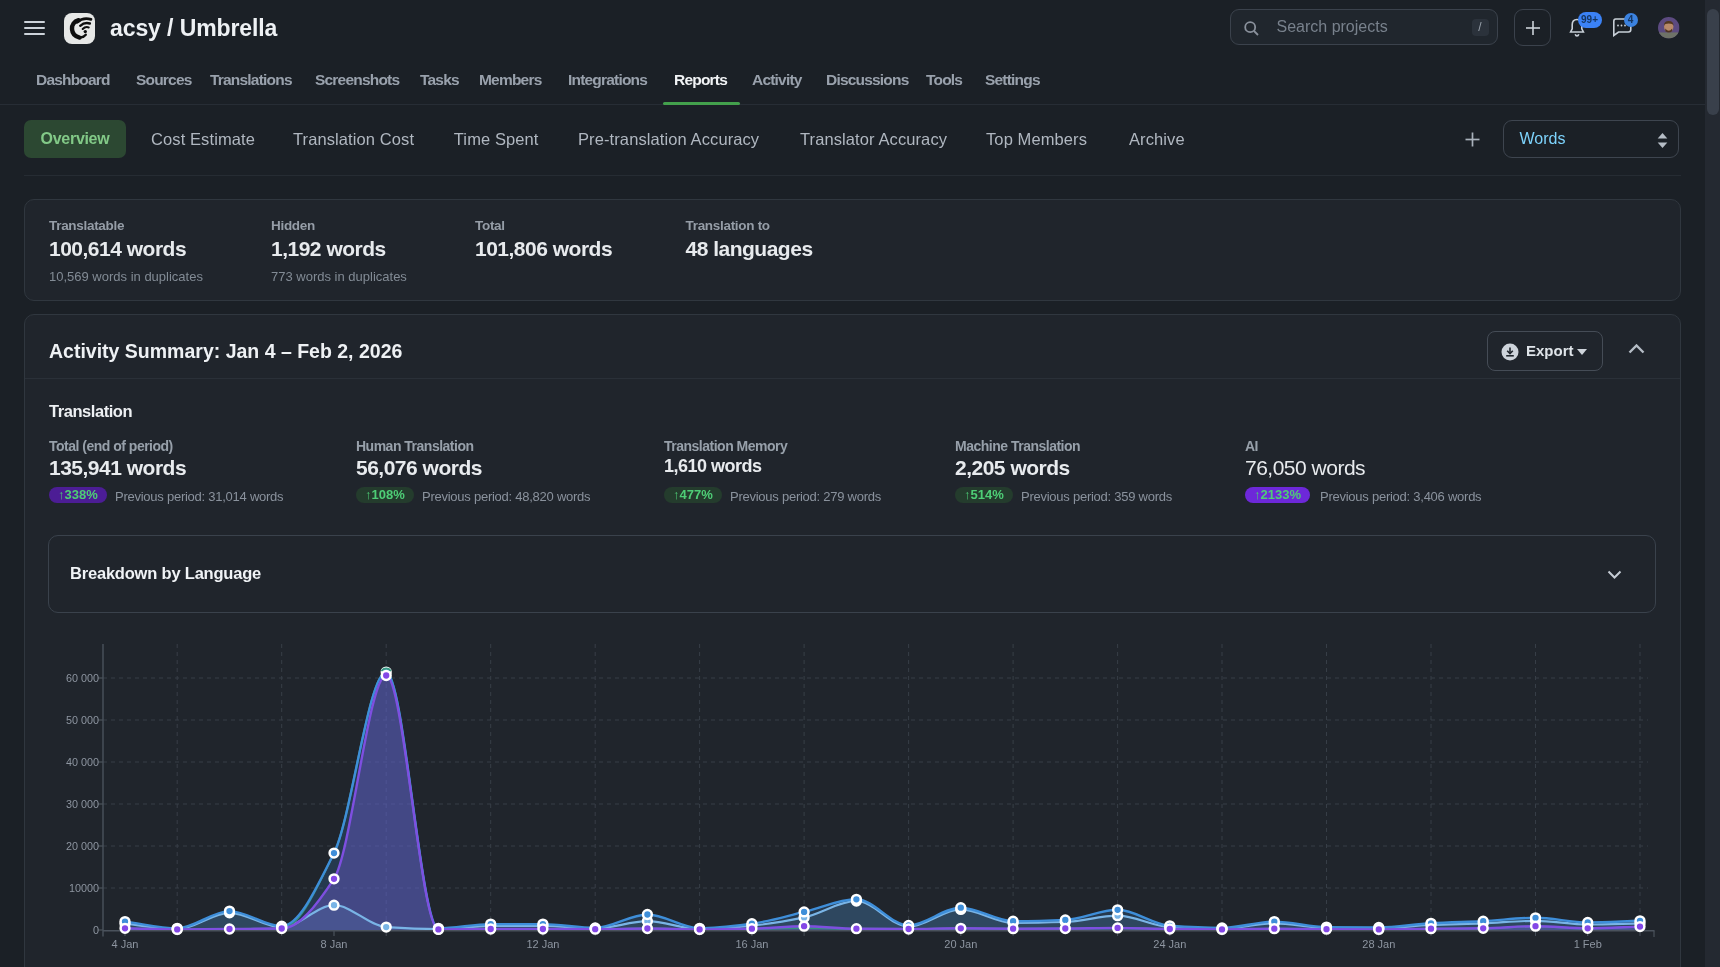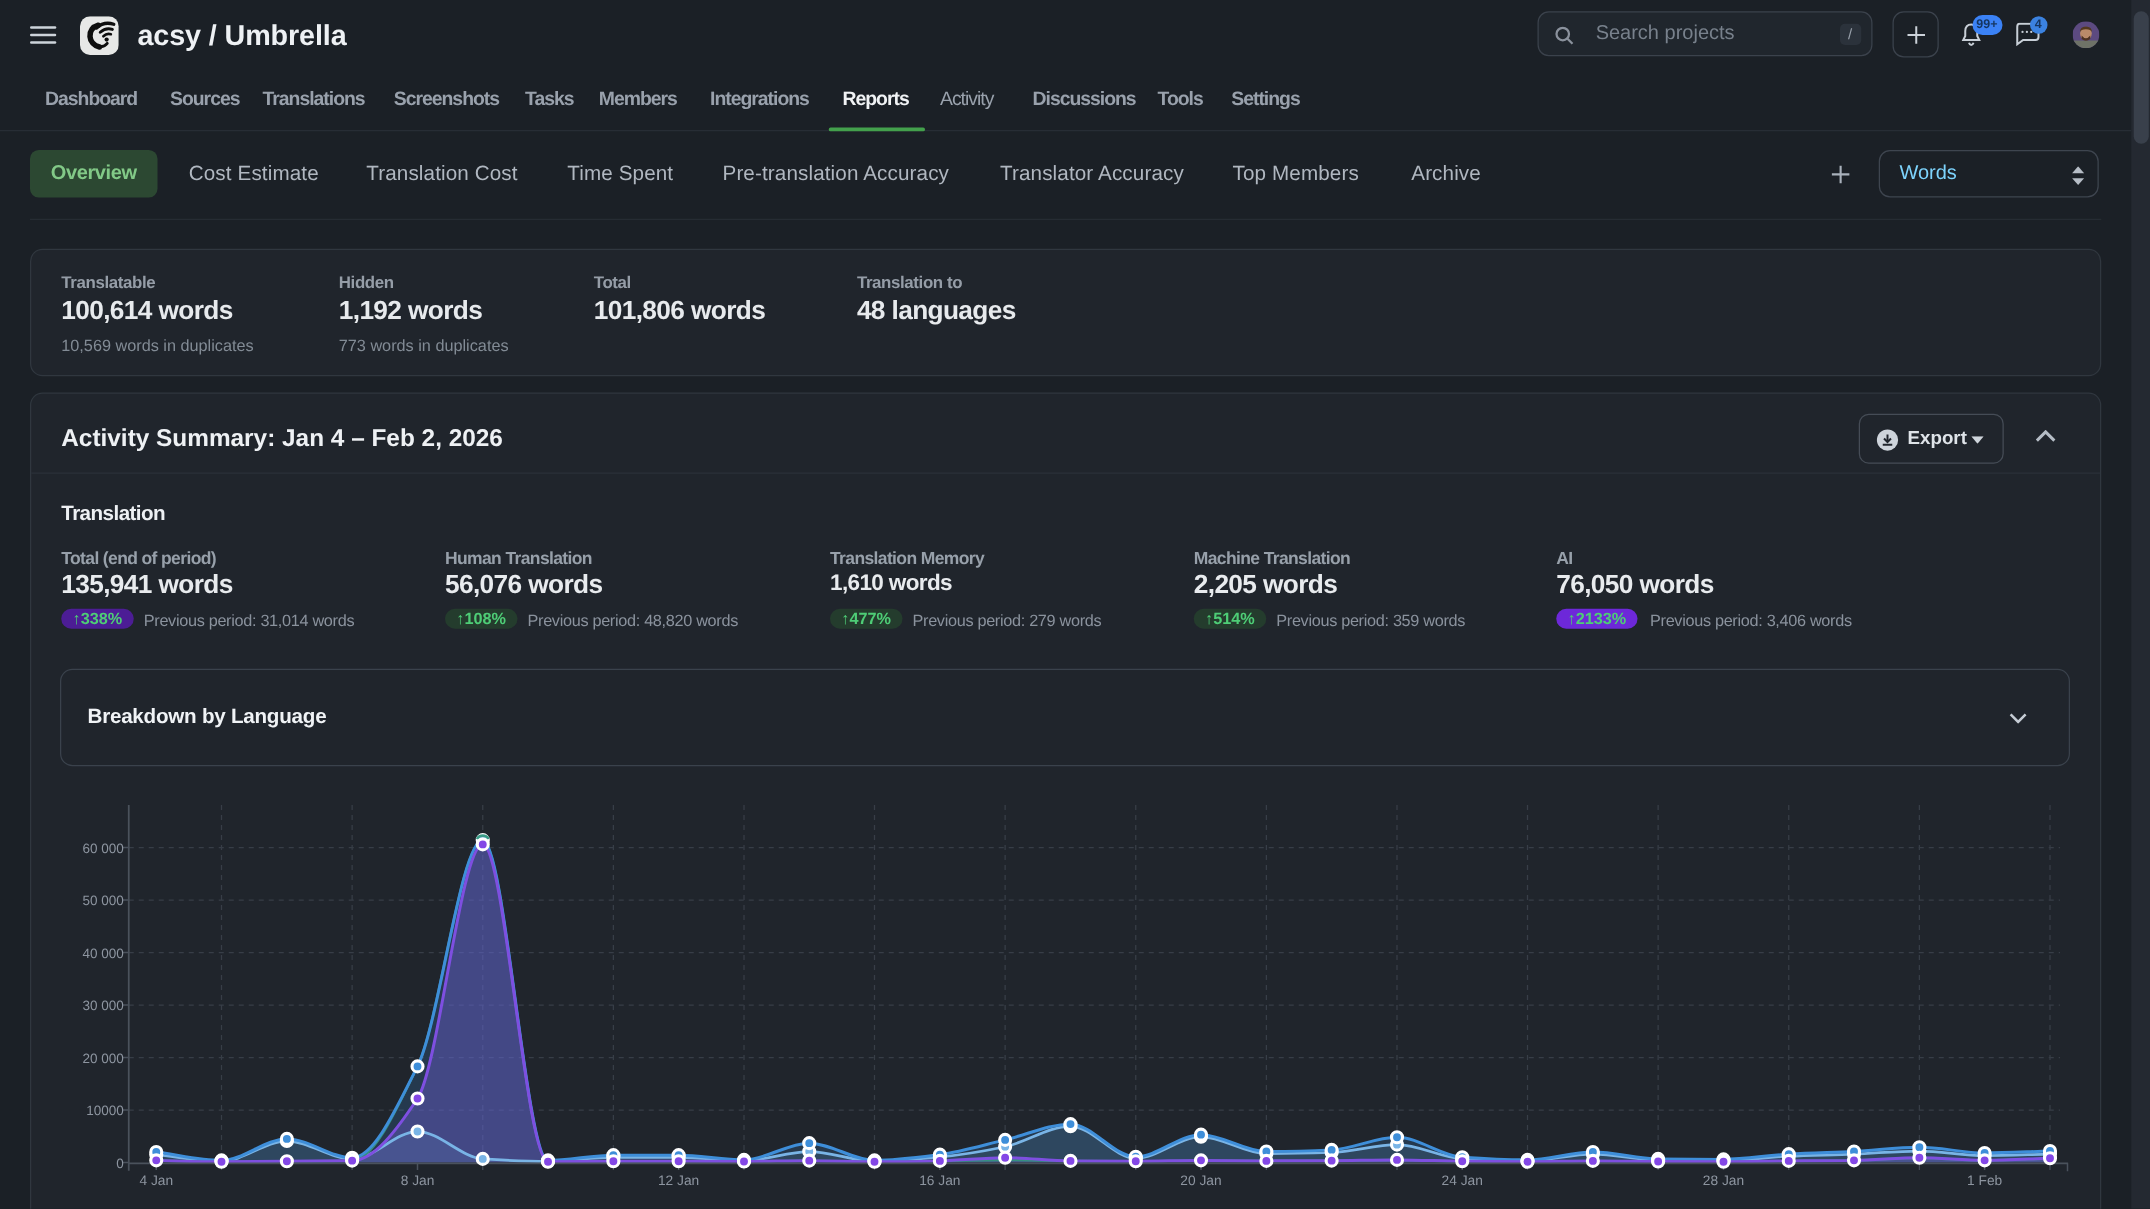--- a/index.html
+++ b/index.html
@@ -70,21 +70,21 @@
 
 <div class="abs" style="left:0;top:104px;width:1705px;height:1px;background:#272d35"></div>
 <div class="abs" style="left:36px;top:71px;font-size:15.5px;font-weight:700;letter-spacing:-0.8px;color:#99a1ac">Dashboard</div>
 <div class="abs" style="left:136px;top:71px;font-size:15.5px;font-weight:700;letter-spacing:-0.8px;color:#99a1ac">Sources</div>
 <div class="abs" style="left:210px;top:71px;font-size:15.5px;font-weight:700;letter-spacing:-0.8px;color:#99a1ac">Translations</div>
 <div class="abs" style="left:315px;top:71px;font-size:15.5px;font-weight:700;letter-spacing:-0.8px;color:#99a1ac">Screenshots</div>
 <div class="abs" style="left:420px;top:71px;font-size:15.5px;font-weight:700;letter-spacing:-0.8px;color:#99a1ac">Tasks</div>
 <div class="abs" style="left:479px;top:71px;font-size:15.5px;font-weight:700;letter-spacing:-0.8px;color:#99a1ac">Members</div>
 <div class="abs" style="left:568px;top:71px;font-size:15.5px;font-weight:700;letter-spacing:-0.8px;color:#99a1ac">Integrations</div>
 <div class="abs" style="left:674px;top:71px;font-size:15.5px;font-weight:700;letter-spacing:-0.8px;color:#f1f3f5">Reports</div>
-<div class="abs" style="left:752px;top:71px;font-size:15.5px;font-weight:400;letter-spacing:-0.8px;color:#99a1ac">Activity</div>
+<div class="abs" style="left:752px;top:71px;font-size:15.5px;font-weight:700;letter-spacing:-0.8px;color:#99a1ac">Activity</div>
 <div class="abs" style="left:826px;top:71px;font-size:15.5px;font-weight:700;letter-spacing:-0.8px;color:#99a1ac">Discussions</div>
 <div class="abs" style="left:926px;top:71px;font-size:15.5px;font-weight:700;letter-spacing:-0.8px;color:#99a1ac">Tools</div>
 <div class="abs" style="left:985px;top:71px;font-size:15.5px;font-weight:700;letter-spacing:-0.8px;color:#99a1ac">Settings</div>
 <div class="abs" style="left:663px;top:101.5px;width:77px;height:3.5px;background:#43a04c;border-radius:2px"></div>
 
 <div class="abs" style="left:24px;top:120px;width:102px;height:38px;background:#2c4832;border-radius:7px;color:#82c987;font-size:16px;font-weight:700;letter-spacing:-0.3px;text-align:center;line-height:38px">Overview</div>
 <div class="abs" style="left:151px;top:129.5px;font-size:16.5px;letter-spacing:0.1px;color:#b0b7c0">Cost Estimate</div>
 <div class="abs" style="left:293px;top:129.5px;font-size:16.5px;letter-spacing:0.1px;color:#b0b7c0">Translation Cost</div>
 <div class="abs" style="left:453.8px;top:129.5px;font-size:16.5px;letter-spacing:0.1px;color:#b0b7c0">Time Spent</div>
 <div class="abs" style="left:578px;top:129.5px;font-size:16.5px;letter-spacing:0.1px;color:#b0b7c0">Pre-translation Accuracy</div>
@@ -147,21 +147,21 @@
 <div class="abs" style="left:422px;top:488.5px;font-size:13px;letter-spacing:-0.25px;color:#8a929d">Previous period: 48,820 words</div>
 <div class="abs" style="left:664px;top:437.5px;font-size:14px;font-weight:700;letter-spacing:-0.5px;color:#97a0aa">Translation Memory</div>
 <div class="abs" style="left:664px;top:456px;font-size:18px;font-weight:700;letter-spacing:-0.5px;color:#e8ebee">1,610 words</div>
 <div class="abs" style="left:664px;top:487px;height:16px;background:#243c2d;border-radius:8px;color:#4ecd76;font-size:13px;font-weight:700;line-height:16px;padding:0 9px">↑477%</div>
 <div class="abs" style="left:730px;top:488.5px;font-size:13px;letter-spacing:-0.25px;color:#8a929d">Previous period: 279 words</div>
 <div class="abs" style="left:955px;top:437.5px;font-size:14px;font-weight:700;letter-spacing:-0.5px;color:#97a0aa">Machine Translation</div>
 <div class="abs" style="left:955px;top:456px;font-size:21px;font-weight:700;letter-spacing:-0.5px;color:#e8ebee">2,205 words</div>
 <div class="abs" style="left:955px;top:487px;height:16px;background:#243c2d;border-radius:8px;color:#4ecd76;font-size:13px;font-weight:700;line-height:16px;padding:0 9px">↑514%</div>
 <div class="abs" style="left:1021px;top:488.5px;font-size:13px;letter-spacing:-0.25px;color:#8a929d">Previous period: 359 words</div>
 <div class="abs" style="left:1245px;top:437.5px;font-size:14px;font-weight:700;letter-spacing:-0.5px;color:#97a0aa">AI</div>
-<div class="abs" style="left:1245px;top:456px;font-size:21px;font-weight:700;letter-spacing:-0.5px;color:#e8ebee">76,050 words</div>
+<div class="abs" style="left:1245px;top:456px;font-size:21px;font-weight:400;letter-spacing:-0.5px;color:#e8ebee">76,050 words</div>
 <div class="abs" style="left:1245px;top:487px;height:16px;background:#6d28d9;border-radius:8px;color:#4ecd76;font-size:13px;font-weight:700;line-height:16px;padding:0 9px">↑2133%</div>
 <div class="abs" style="left:1320px;top:488.5px;font-size:13px;letter-spacing:-0.25px;color:#8a929d">Previous period: 3,406 words</div>
 
 <div class="abs" style="left:48px;top:535px;width:1608px;height:78px;border:1px solid #3a424c;border-radius:10px">
  <div class="abs" style="left:21px;top:28px;font-size:16.5px;font-weight:700;letter-spacing:-0.2px;color:#f0f3f6">Breakdown by Language</div>
  <svg class="abs" style="left:1558px;top:34px" width="15" height="9" viewBox="0 0 15 9" fill="none" stroke="#c5ccd4" stroke-width="2">
       <path d="M1.5,1.5 L7.5,7.5 L13.5,1.5"></path>
     </svg>
 </div>
 

